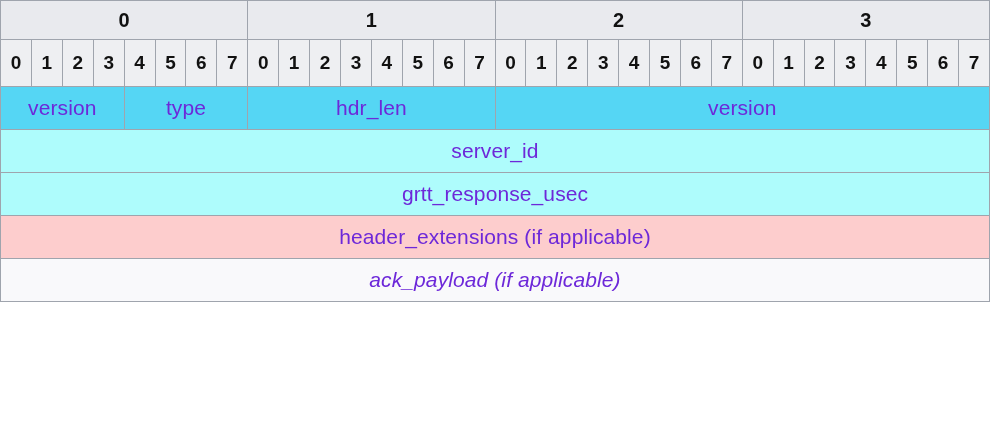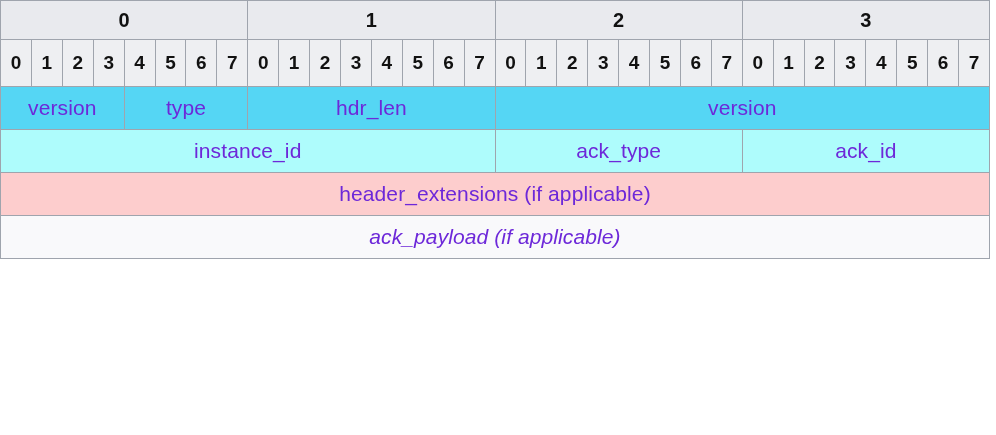--- a/index.html
+++ b/index.html
@@ -147,23 +147,24 @@
         <td>6</td>
         <td>7</td>
       </tr>
   <tr class="field-row">
         <td colspan="4" class="fill-cyan-dark">version</td>
         <td colspan="4" class="fill-cyan-dark">type</td>
         <td colspan="8" class="fill-cyan-dark">hdr_len</td>
         <td colspan="16" class="fill-cyan-dark">version</td>
       </tr>
       <tr class="field-row">
-        <td colspan="16" class="fill-cyan-light">instance_id</td>
-        <td colspan="8" class="fill-cyan-light">ack_type</td>
-        <td colspan="8" class="fill-cyan-light">ack_id</td>
+        <td colspan="32" class="fill-cyan-light">server_id</td>
+      </tr>
+      <tr class="field-row">
+        <td colspan="32" class="fill-cyan-light">grtt_response_usec</td>
       </tr>
       <tr class="field-row">
         <td colspan="32" class="fill-pink">header_extensions (if applicable)</td>
       </tr>
       <tr class="field-row">
         <td colspan="32" class="fill-white">ack_payload (if applicable)</td>
       </tr>
     </tbody>
 </table>
 

